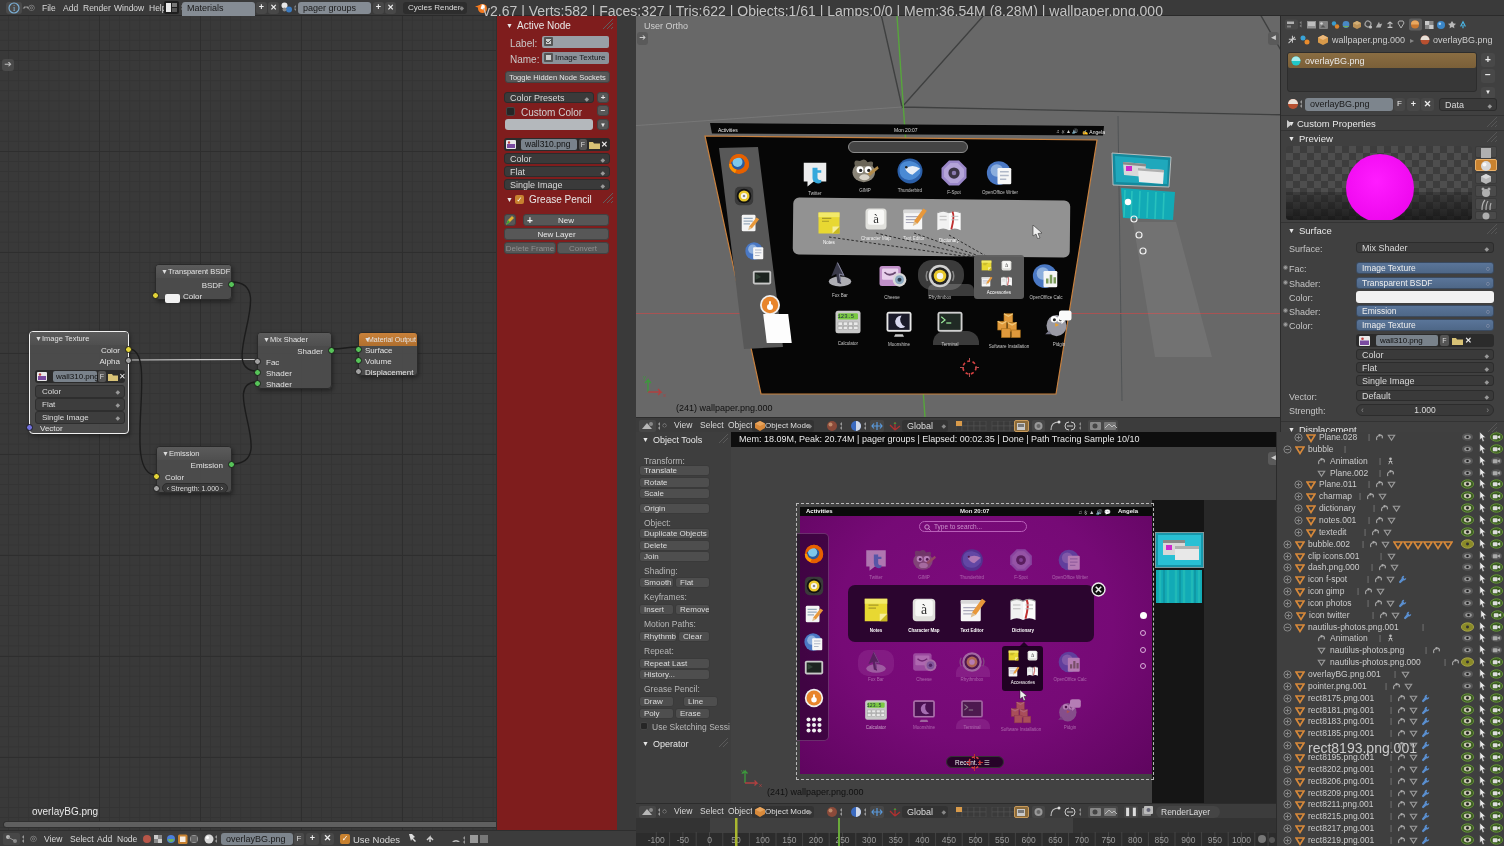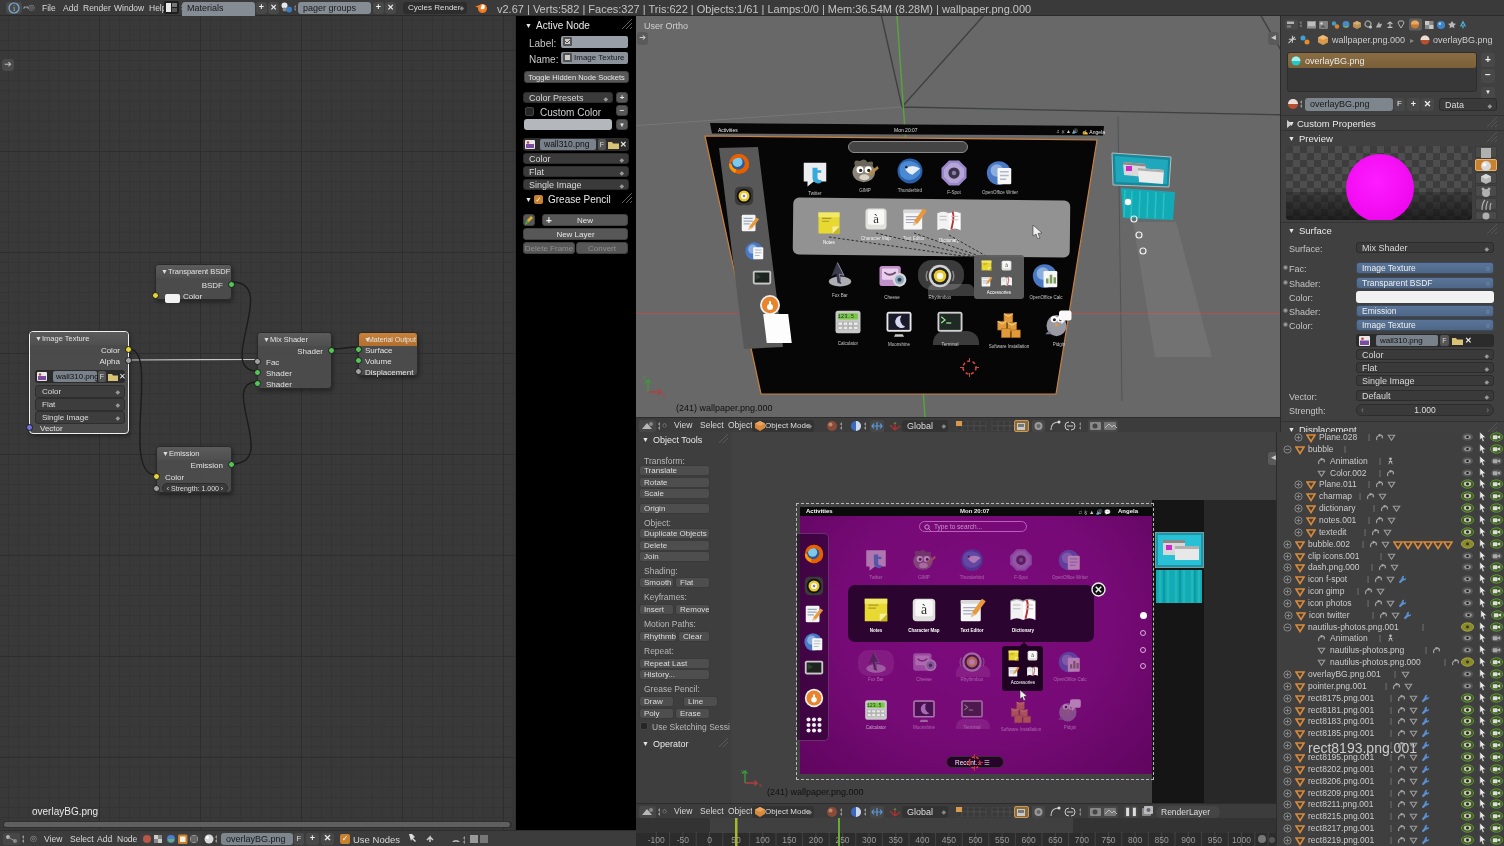--- a/index.html
+++ b/index.html
@@ -36,21 +36,21 @@
 .dot { position:absolute; width:7px; height:7px; border-radius:50%; border:1px solid #1a1a1a; }
 .dot.y { background:#e3d438; } .dot.g { background:#57c459; } .dot.gr { background:#a1a1a1; } .dot.b { background:#7272de; }
 .ndrop { position:absolute; background:#3d3d3d; border:1px solid #2e2e2e; border-radius:3px; height:13px; line-height:12px; padding-left:6px; color:#ddd; }
 .ndrop:after { content:"◆"; position:absolute; right:4px; top:0px; font-size:6px; color:#999; }
 #nlabel { position:absolute; left:32px; top:790px; color:#e8e8e8; font-size:10px; }
 #nscroll { position:absolute; left:3px; top:805px; width:509px; height:7px; background:#2f2f2f; border-radius:4px; }
 #nscroll div { position:absolute; left:1px; top:1px; width:506px; height:5px; background:#5f5f5f; border-radius:3px; }
 #nhdr { position:absolute; left:0; top:814px; width:636px; height:16px; background:#3c3c3c; border-top:1px solid #2e2e2e; }
 
 
-#npanel { left:515px; top:16px; width:121px; height:814px; background:#000000; border-left:1px solid #303030; }
+#npanel { left:496px; top:16px; width:121px; height:814px; background:#7f1d1d; border-left:1px solid #303030; }
 .phead { position:relative; color:#e8e8e8; font-size:10px; padding-left:14px; height:14px; line-height:14px; }
 .phead:before { content:"▼"; position:absolute; left:3px; top:0; font-size:7px; }
 .wbtn { position:absolute; background:#575757; border:1px solid #424242; border-radius:3px; color:#e6e6e6; text-align:center; font-size:8px; white-space:nowrap; overflow:hidden; }
 .wdrop { position:absolute; background:#3a3a3a; border:1px solid #2c2c2c; border-radius:3px; color:#d8d8d8; font-size:9px; padding-left:5px; }
 .wdrop:after { content:"◆"; position:absolute; right:4px; top:1px; font-size:6px; color:#999; }
 
 
 #vp1 { left:636px; top:16px; width:644px; height:416px; background:#686868; overflow:hidden; }
 #vp1hdr { left:636px; top:417px; width:644px; height:15px; background:#3c3c3c; border-top:1px solid #2c2c2c; }
 #vp2 { left:636px; top:432px; width:644px; height:371px; background:#424242; overflow:hidden; }
@@ -342,21 +342,21 @@
       </svg>
     <div class="fieldlight" style="left:298px;top:2px;width:73px;height:12px;line-height:12px;padding-left:5px">pager groups</div>
     <div class="btn" style="left:373px;top:2px;width:11px;height:12px;line-height:11px;font-weight:bold">+</div>
     <div class="btn" style="left:385px;top:2px;width:11px;height:12px;line-height:11px;font-weight:bold;font-size:8px">✕</div>
     <div class="fielddark" style="left:403px;top:2px;width:64px;height:12px;line-height:12px;padding-left:5px;font-size:8px">Cycles Render<span style="position:absolute;right:3px;top:0;color:#888;font-size:6px">◆</span></div>
     <svg class="abs" style="left:475px;top:2px" width="14" height="12" viewBox="0 0 14 12">
         <circle cx="7.5" cy="6.5" r="4.5" fill="#f57b20"></circle>
         <circle cx="7.5" cy="5" r="2.4" fill="#fff"></circle>
         <path d="M0 4.5 L7 2.5 L5.5 6.5 Z" fill="#f57b20"></path>
       </svg>
-    <span class="menutxt" style="left:497px;color:#c4c4c4;font-size:11px;letter-spacing:0">v2.67 | Verts:582 | Faces:327 | Tris:622 | Objects:1/61 | Lamps:0/0 | Mem:36.54M (8.28M) | wallpaper.png.000</span>
+    <span class="menutxt" style="left:483px;color:#c4c4c4;font-size:14px;letter-spacing:0">v2.67 | Verts:582 | Faces:327 | Tris:622 | Objects:1/61 | Lamps:0/0 | Mem:36.54M (8.28M) | wallpaper.png.000</span>
   </div>
   <div id="nodeed" class="abs">
     <div id="grid">
       <svg class="abs" style="left:0;top:0" width="515" height="814">
         <path d="M129 344 C 180 344, 210 343.5, 257 343.5" fill="none" stroke="#c8c8c8" stroke-width="1.2"></path>
         <path d="M129 333 C 160 333, 120 459, 156 459" fill="none" stroke="#1c1c1c" stroke-width="1.4"></path>
         <path d="M232 266 C 280 266, 215 355, 257 355" fill="none" stroke="#1c1c1c" stroke-width="1.4"></path>
         <path d="M232 448 C 280 448, 218 366, 257 366" fill="none" stroke="#1c1c1c" stroke-width="1.4"></path>
         <path d="M332 333 C 345 333, 345 331, 358 331" fill="none" stroke="#1c1c1c" stroke-width="1.4"></path>
       </svg>
@@ -784,20 +784,21 @@
             <rect x="2" y="2" width="11" height="8" rx="1" fill="#888"></rect>
             <circle cx="7" cy="6" r="2.5" fill="#444"></circle>
             <rect x="16" y="2" width="12" height="8" rx="1" fill="#777"></rect>
             <path d="M17 8 l4-4 3 3 2-2 3 3" stroke="#bbb" fill="none"></path>
           </svg></div>
   </div>
     </div>
   <div id="vp2" class="abs">
     <div class="abs" style="left:516px;top:68px;width:52px;height:303px;background:#151515"></div>
     <div class="abs" style="left:568px;top:68px;width:76px;height:303px;background:#282828"></div>
+    <div class="abs" style="left:95px;top:0;width:549px;height:15px;background:#0e0e0e;color:#e8e8e8;font-size:9px;line-height:15px;padding-left:8px;white-space:nowrap">Mem: 18.09M, Peak: 20.74M | pager groups | Elapsed: 00:02.35 | Done | Path Tracing Sample 10/10</div>
     <div id="tshelf" class="abs" style="left:0;top:0;width:95px;height:371px;background:#3e3e3e;font-size:8.5px">
       <div class="phead" style="position:absolute;left:3px;top:1px;font-size:9px">Object Tools</div>
       <svg class="abs" style="right:1px;top:2px" width="13" height="11">
           <path d="M2 9 L11 0 M6 9 L11 4" stroke="#5a5a5a"></path>
         </svg>
       <span class="tlab" style="top:24px">Transform:</span>
       <div class="tbtn" style="top:33px">Translate</div>
       <div class="tbtn" style="top:45px">Rotate</div>
       <div class="tbtn" style="top:56px">Scale</div>
       <div class="tbtn" style="top:71px">Origin</div>
@@ -1411,21 +1412,21 @@
           <use href="#o-cur"></use>
         </svg>
         <svg class="abs" style="left:213px;top:1px" width="13" height="10">
           <use href="#o-camd"></use>
         </svg>
       </div>
       <div class="abs" style="left:0;top:34.5px;width:228px;height:12px">
         <svg class="abs" style="left:40px;top:2px" width="9" height="9">
           <use href="#o-mesh"></use>
         </svg>
-        <span class="abs" style="left:53px;top:1px;font-size:8.5px;color:#ccc;white-space:nowrap">Color.002</span>
+        <span class="abs" style="left:53px;top:1px;font-size:8.5px;color:#ccc;white-space:nowrap">Plane.002</span>
         <span class="abs" style="left:102px;top:1px;color:#888;font-size:8px">|</span>
         <svg class="abs" style="left:109px;top:2px" width="9" height="9">
           <use href="#o-link"></use>
         </svg>
         <svg class="abs" style="left:184px;top:1px" width="13" height="10">
           <use href="#o-eyed"></use>
         </svg>
         <svg class="abs" style="left:201px;top:0px" width="9" height="11">
           <use href="#o-cur"></use>
         </svg>

